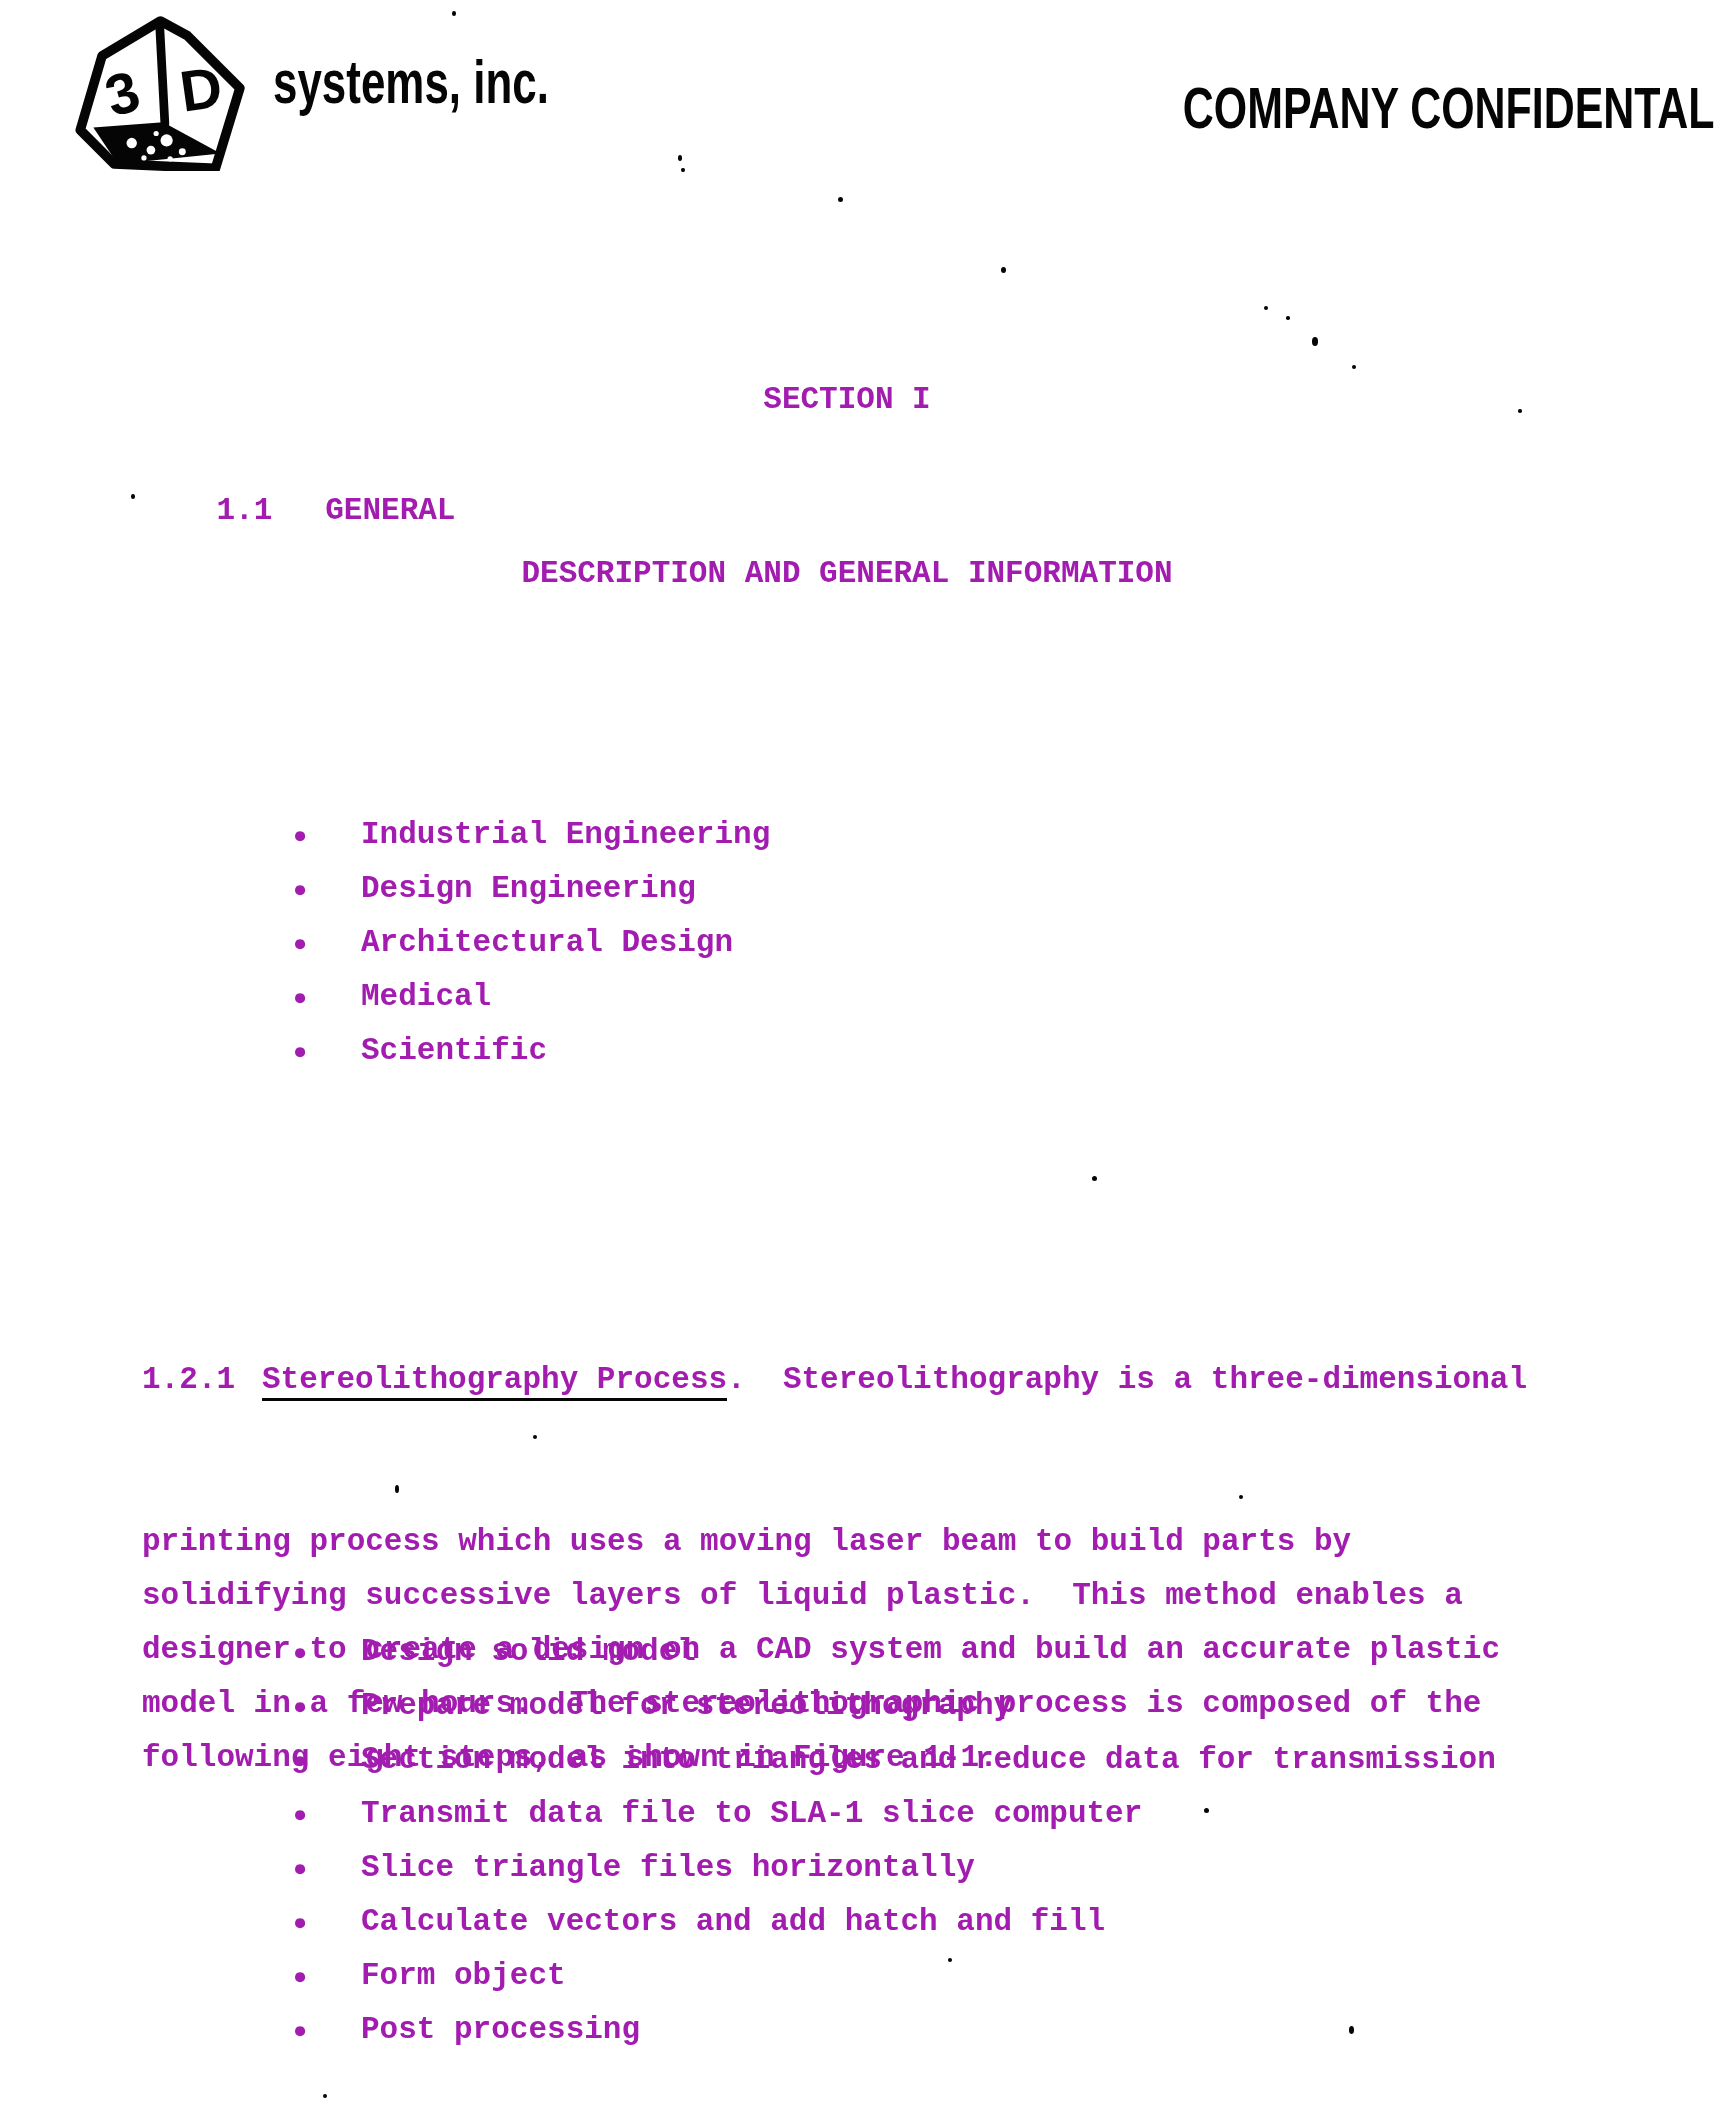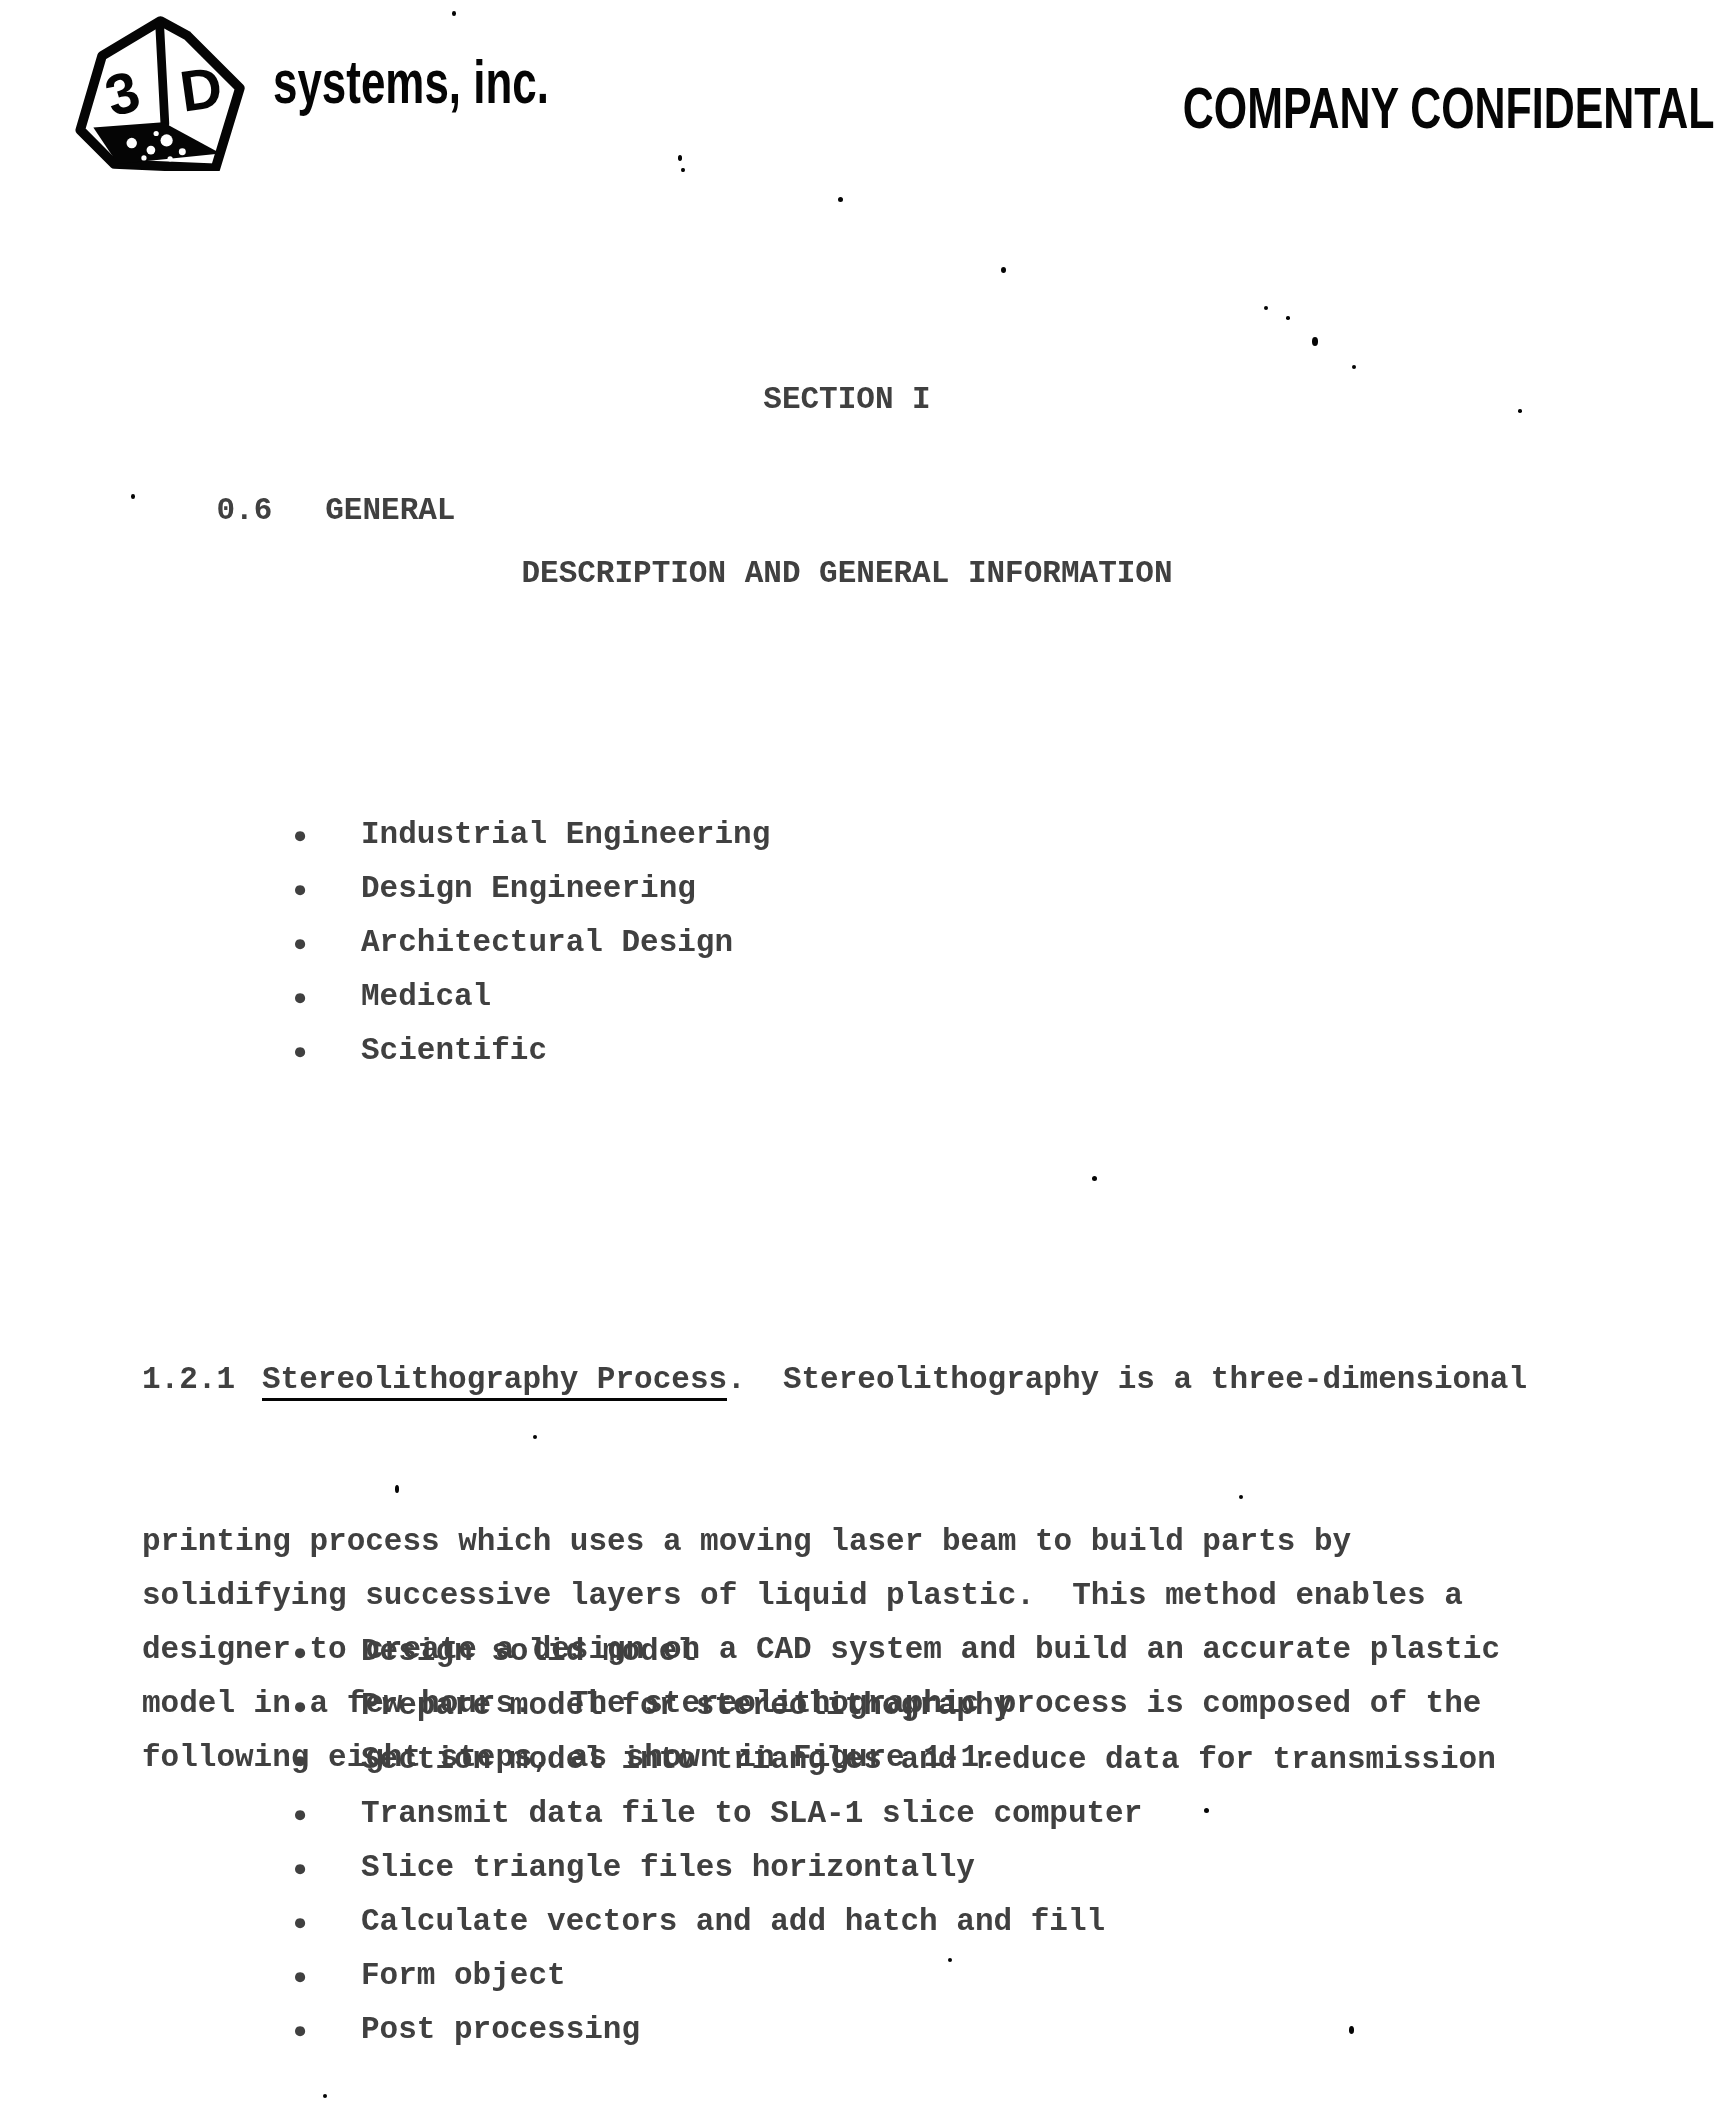--- a/index.html
+++ b/index.html
@@ -13,21 +13,21 @@
     font-weight:700;
   }
   .abs{position:absolute;}
   .mono{
     font-family:"Liberation Mono","DejaVu Sans Mono",monospace;
     font-weight:700;
     font-size:31px;
     line-height:54px;
     letter-spacing:0px;
     white-space:pre;
-    color:#404040;
+    color:#a21caf;
   }
   
   .logo-mark{left:67px;top:14px;width:194px;height:157px;}
   .logo-text{
     left:273px;top:52px;
     font-family:"Liberation Sans","DejaVu Sans",sans-serif;
     font-weight:700;font-size:61px;line-height:1;
     transform:scaleX(0.72);transform-origin:left center;
     white-space:pre;
   }
@@ -87,21 +87,21 @@
   <div class="abs logo-text">systems, inc.</div>
 
   <div class="abs confidential">COMPANY CONFIDENTAL</div>
 
   <div class="abs mono section-heading">
     <div>SECTION I</div>
     <div>DESCRIPTION AND GENERAL INFORMATION</div>
   </div>
 
   <div class="abs mono" style="left:142px;top:430px;">
-    <span class="h-num">0.6</span><span class="h-gap-l">GENERAL</span>
+    <span class="h-num">1.1</span><span class="h-gap-l">GENERAL</span>
   </div>
 
 
   <div class="abs mono bullet-list" style="left:293px;top:808px;"><div class="bullet-item"><span class="bullet-dot">●</span><span>Industrial Engineering</span></div><div class="bullet-item"><span class="bullet-dot">●</span><span>Design Engineering</span></div><div class="bullet-item"><span class="bullet-dot">●</span><span>Architectural Design</span></div><div class="bullet-item"><span class="bullet-dot">●</span><span>Medical</span></div><div class="bullet-item"><span class="bullet-dot">●</span><span>Scientific</span></div></div>
 
 
   <div class="abs mono" style="left:142px;top:1245px;">
     <div><span class="h-num">1.2.1</span><span class="h-gap-s underline">Stereolithography Process</span><span>.  Stereolithography is a three-dimensional</span></div>
     <div>printing process which uses a moving laser beam to build parts by
 solidifying successive layers of liquid plastic.  This method enables a

